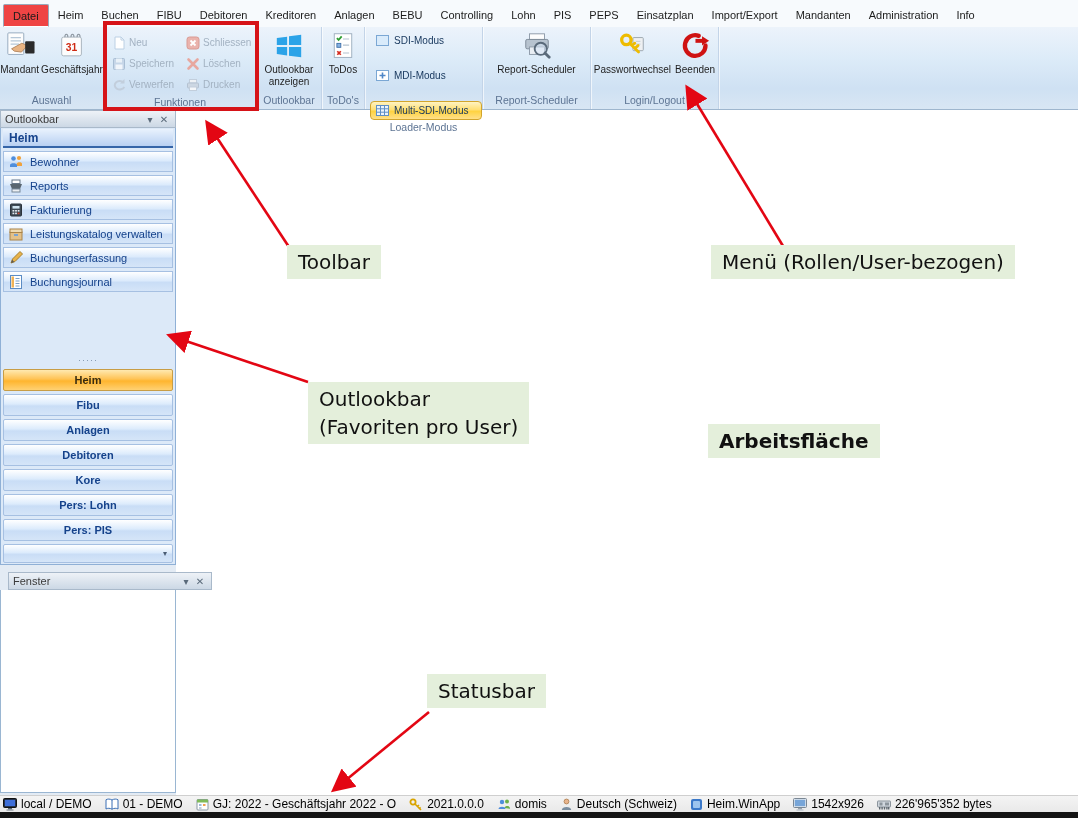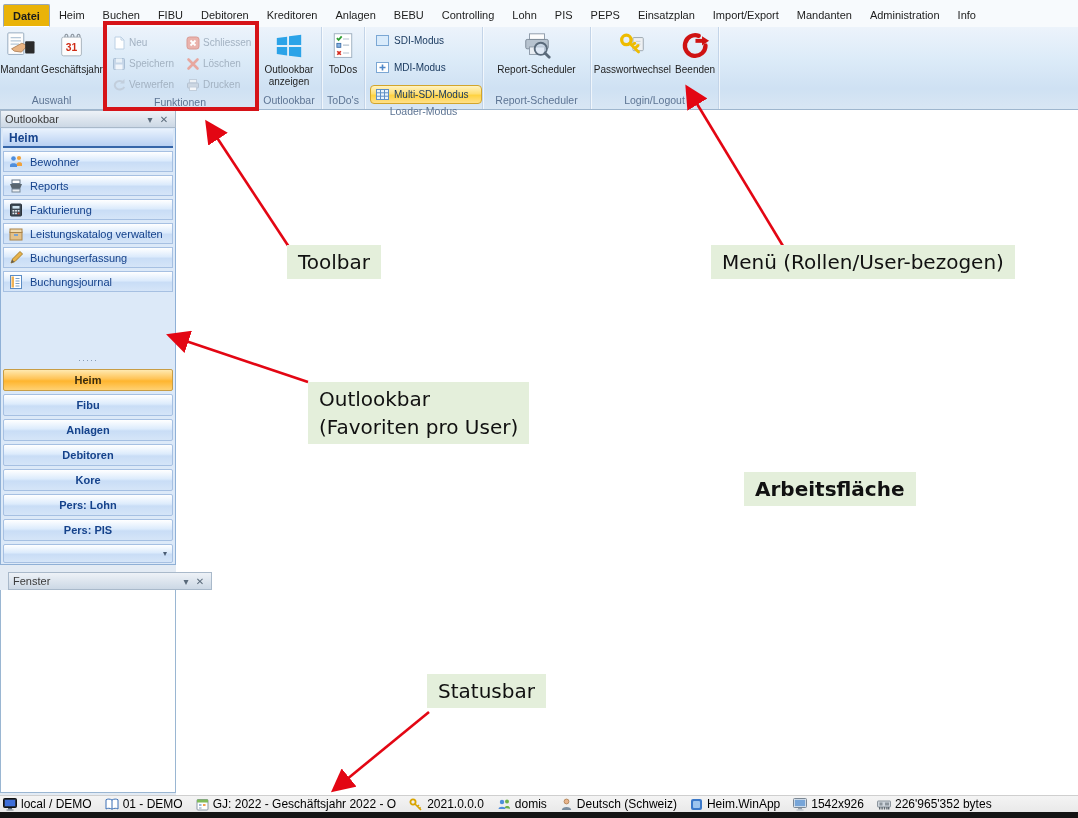--- a/index.html
+++ b/index.html
@@ -21,24 +21,24 @@
   }
   .tabrow {
     position: absolute; top:4px; left:3px; right:0; height:23px;
     display: flex; align-items: stretch;
   }
   .tab {
     padding: 0 9px; line-height: 22px; font-size: 11px; color:#1c1c1c;
     white-space: nowrap; cursor: default;
   }
   .tab.active {
-    background: #eab308;
+    background: #ef4444;
     border: 1px solid #98a8ba; border-bottom: 1px solid #ffffff;
     border-radius: 2px 2px 0 0;
-    position: relative; z-index: 2; font-weight: bold;
+    position: relative; z-index: 2;
   }
   .toolbar {
     position: absolute; top:27px; left:0; width:1078px; height:82px;
     background: linear-gradient(180deg,#ecf3fb 0%, #dcebf8 40%, #cfe1f3 75%, #d8e6f4 100%);
     display: flex; align-items: stretch;
   }
   .rgroup {
     display: flex; flex-direction: column;
     border-right: 1px solid #c3d4e8;
     box-shadow: 1px 0 0 rgba(255,255,255,.65);
@@ -65,21 +65,21 @@
   .smallbtn {
     display: flex; align-items: center; gap: 3px;
     font-size: 10px; color: #a3b2c2; white-space: nowrap; cursor: default;
   }
   .smallbtn svg { flex-shrink: 0; }
   .g-outlookbar { width: 65px; }
   .g-outlookbar .rgroup-content { justify-content: center; }
   .g-todos { width: 43px; }
   .g-todos .rgroup-content { justify-content: center; }
   .g-loader { width: 118px; }
-  .loader-col { padding: 4px 0 0 5px; display: flex; flex-direction: column; gap: 8px; width: 100%; }
+  .loader-col { padding: 4px 0 0 5px; display: flex; flex-direction: column; gap: 16px; width: 100%; }
   .loader-opt {
     display: flex; align-items: center; gap: 4px; height: 19px;
     font-size: 10px; color: #16365c; padding: 0 4px; border: 1px solid transparent;
     white-space: nowrap; cursor: default;
   }
   .loader-opt.selected {
     background: linear-gradient(180deg,#fff3c2,#ffdf73 45%,#ffd341 55%,#ffe089);
     border: 1px solid #d2a52c; border-radius: 4px;
   }
   .g-report { width: 108px; }
@@ -176,21 +176,21 @@
   .ann {
     position: absolute; z-index: 9;
     background: #e4efdb; color: #111;
     font-size: 20px; line-height: 28px; padding: 3px 11px;
     font-family: "DejaVu Sans", sans-serif;
     white-space: nowrap;
   }
   .ann-toolbar   { left: 287px; top: 245px; }
   .ann-outlook   { left: 308px; top: 382px; }
   .ann-menu      { left: 711px; top: 245px; }
-  .ann-arbeit    { left: 744px; top: 424px; font-weight: bold; margin-top: 48px; }
+  .ann-arbeit    { left: 708px; top: 424px; font-weight: bold; }
   .ann-status    { left: 427px; top: 674px; }
 
   .arrow-layer {
     position: absolute; top:0; left:0; width:1078px; height:818px;
     z-index: 8; pointer-events: none;
   }
 </style>
 </head>
 <body>
 

